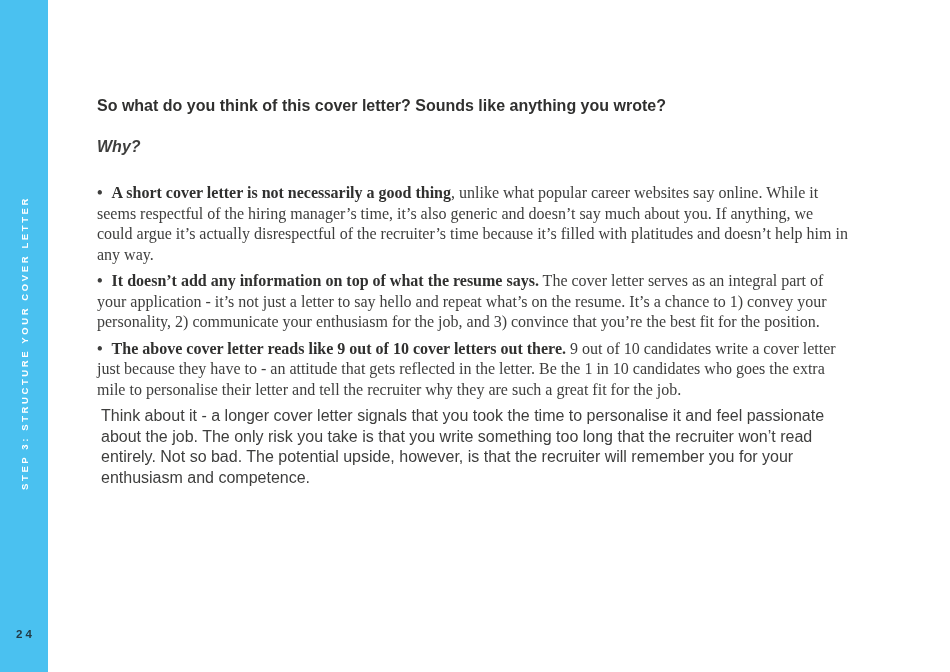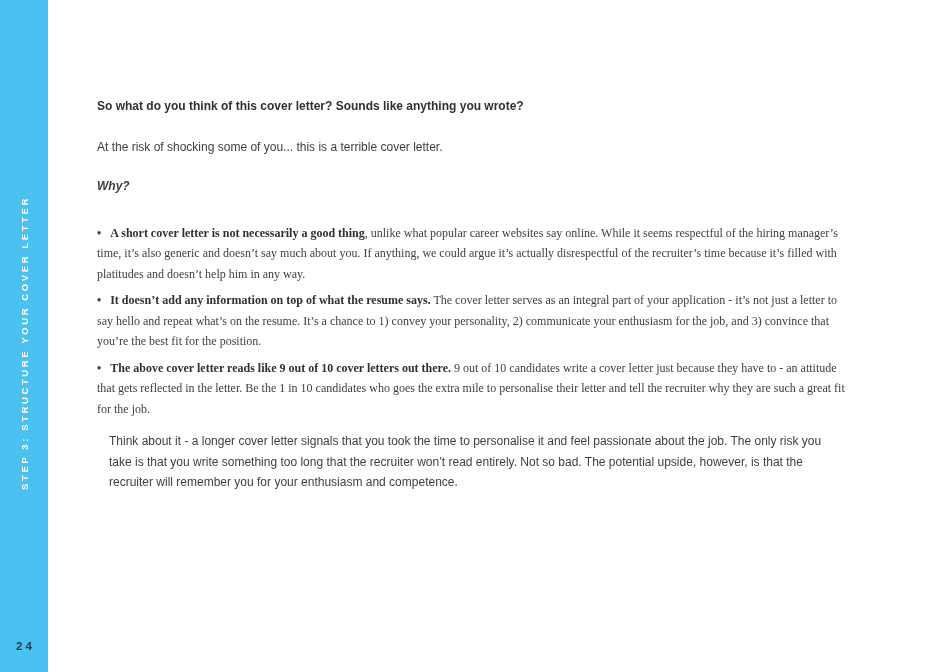--- a/index.html
+++ b/index.html
@@ -34,63 +34,62 @@
     transform: translate(-50%, -50%) rotate(180deg);
     writing-mode: vertical-rl;
     white-space: nowrap;
     color: var(--sidebar-text);
     font-weight: bold;
     font-size: 9.5px;
     letter-spacing: 2.6px;
   }
   .page-number {
     position: absolute;
-    left: 16px; bottom: 20px;
+    left: 16px; bottom: 32px;
     color: var(--page-number);
     font-weight: bold;
     font-size: 11.5px;
     letter-spacing: 3px;
   }
   .content {
     position: absolute;
     left: 97px; top: 96px;
     width: 754px;
     color: var(--body-text);
-    font-size: 12px;
+    font-size: 16px;
     line-height: 20.5px;
   }
   .heading {
     margin: 0 0 20px 0;
     font-weight: bold;
     color: var(--heading-text);
   }
   .para { margin: 0 0 19px 0; }
   .para.italic { font-style: italic; margin-bottom: 26px; font-weight: bold; }
   .bullets { margin: 0 0 0 0; }
   .bullet { margin: 0 0 6px 0; font-family: Liberation Serif, serif; }
   .bullet:last-child { }
   .bullet strong { color: var(--heading-text); }
   .bullet-marker { font-weight: bold; margin-right: 9px; }
-  .closing { margin: 12px; }
+  .closing { margin: 4px; }
 </style>
 </head>
 <body>
 
 <div class="page">
 
   <aside class="sidebar">
     <div class="vertical-label">STEP 3: STRUCTURE YOUR COVER LETTER</div>
     <div class="page-number">24</div>
   </aside>
 
   <main class="content">
 
     <p class="heading">So what do you think of this cover letter? Sounds like anything you wrote?</p>
 
-    <p class="para">At the risk of shocking some of you... this is a terrible cover letter.</p>
 
     <p class="para italic">Why?</p>
 
     <div class="bullets">
 
       <p class="bullet"><span class="bullet-marker">•</span><strong>A short cover letter is not necessarily a good thing</strong><span>, unlike what popular career websites say online. While it seems respectful of the hiring manager’s time, it’s also generic and doesn’t say much about you. If anything, we could argue it’s actually disrespectful of the recruiter’s time because it’s filled with platitudes and doesn’t help him in any way.</span></p>
 
       <p class="bullet"><span class="bullet-marker">•</span><strong>It doesn’t add any information on top of what the resume says.</strong><span> The cover letter serves as an integral part of your application - it’s not just a letter to say hello and repeat what’s on the resume. It’s a chance to 1) convey your personality, 2) communicate your enthusiasm for the job, and 3) convince that you’re the best fit for the position.</span></p>
 
       <p class="bullet"><span class="bullet-marker">•</span><strong>The above cover letter reads like 9 out of 10 cover letters out there.</strong><span> 9 out of 10 candidates write a cover letter just because they have to - an attitude that gets reflected in the letter. Be the 1 in 10 candidates who goes the extra mile to personalise their letter and tell the recruiter why they are such a great fit for the job.</span></p>

